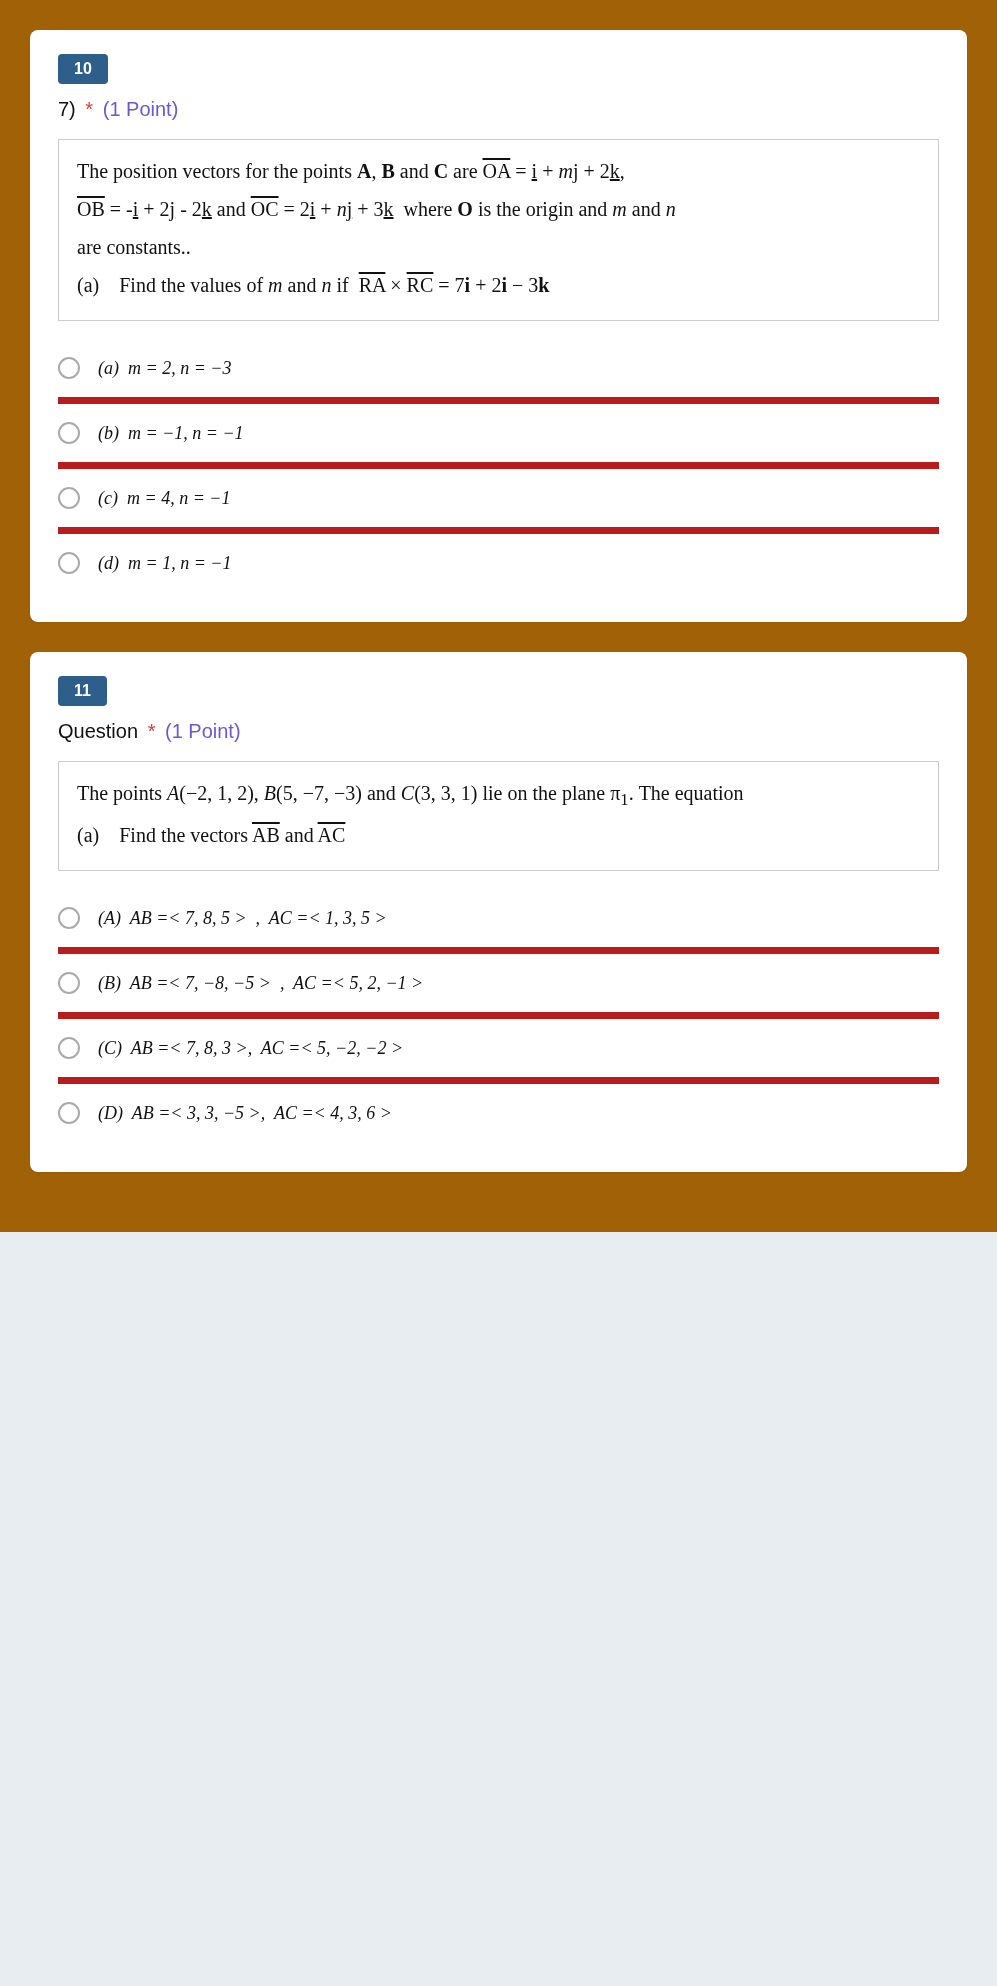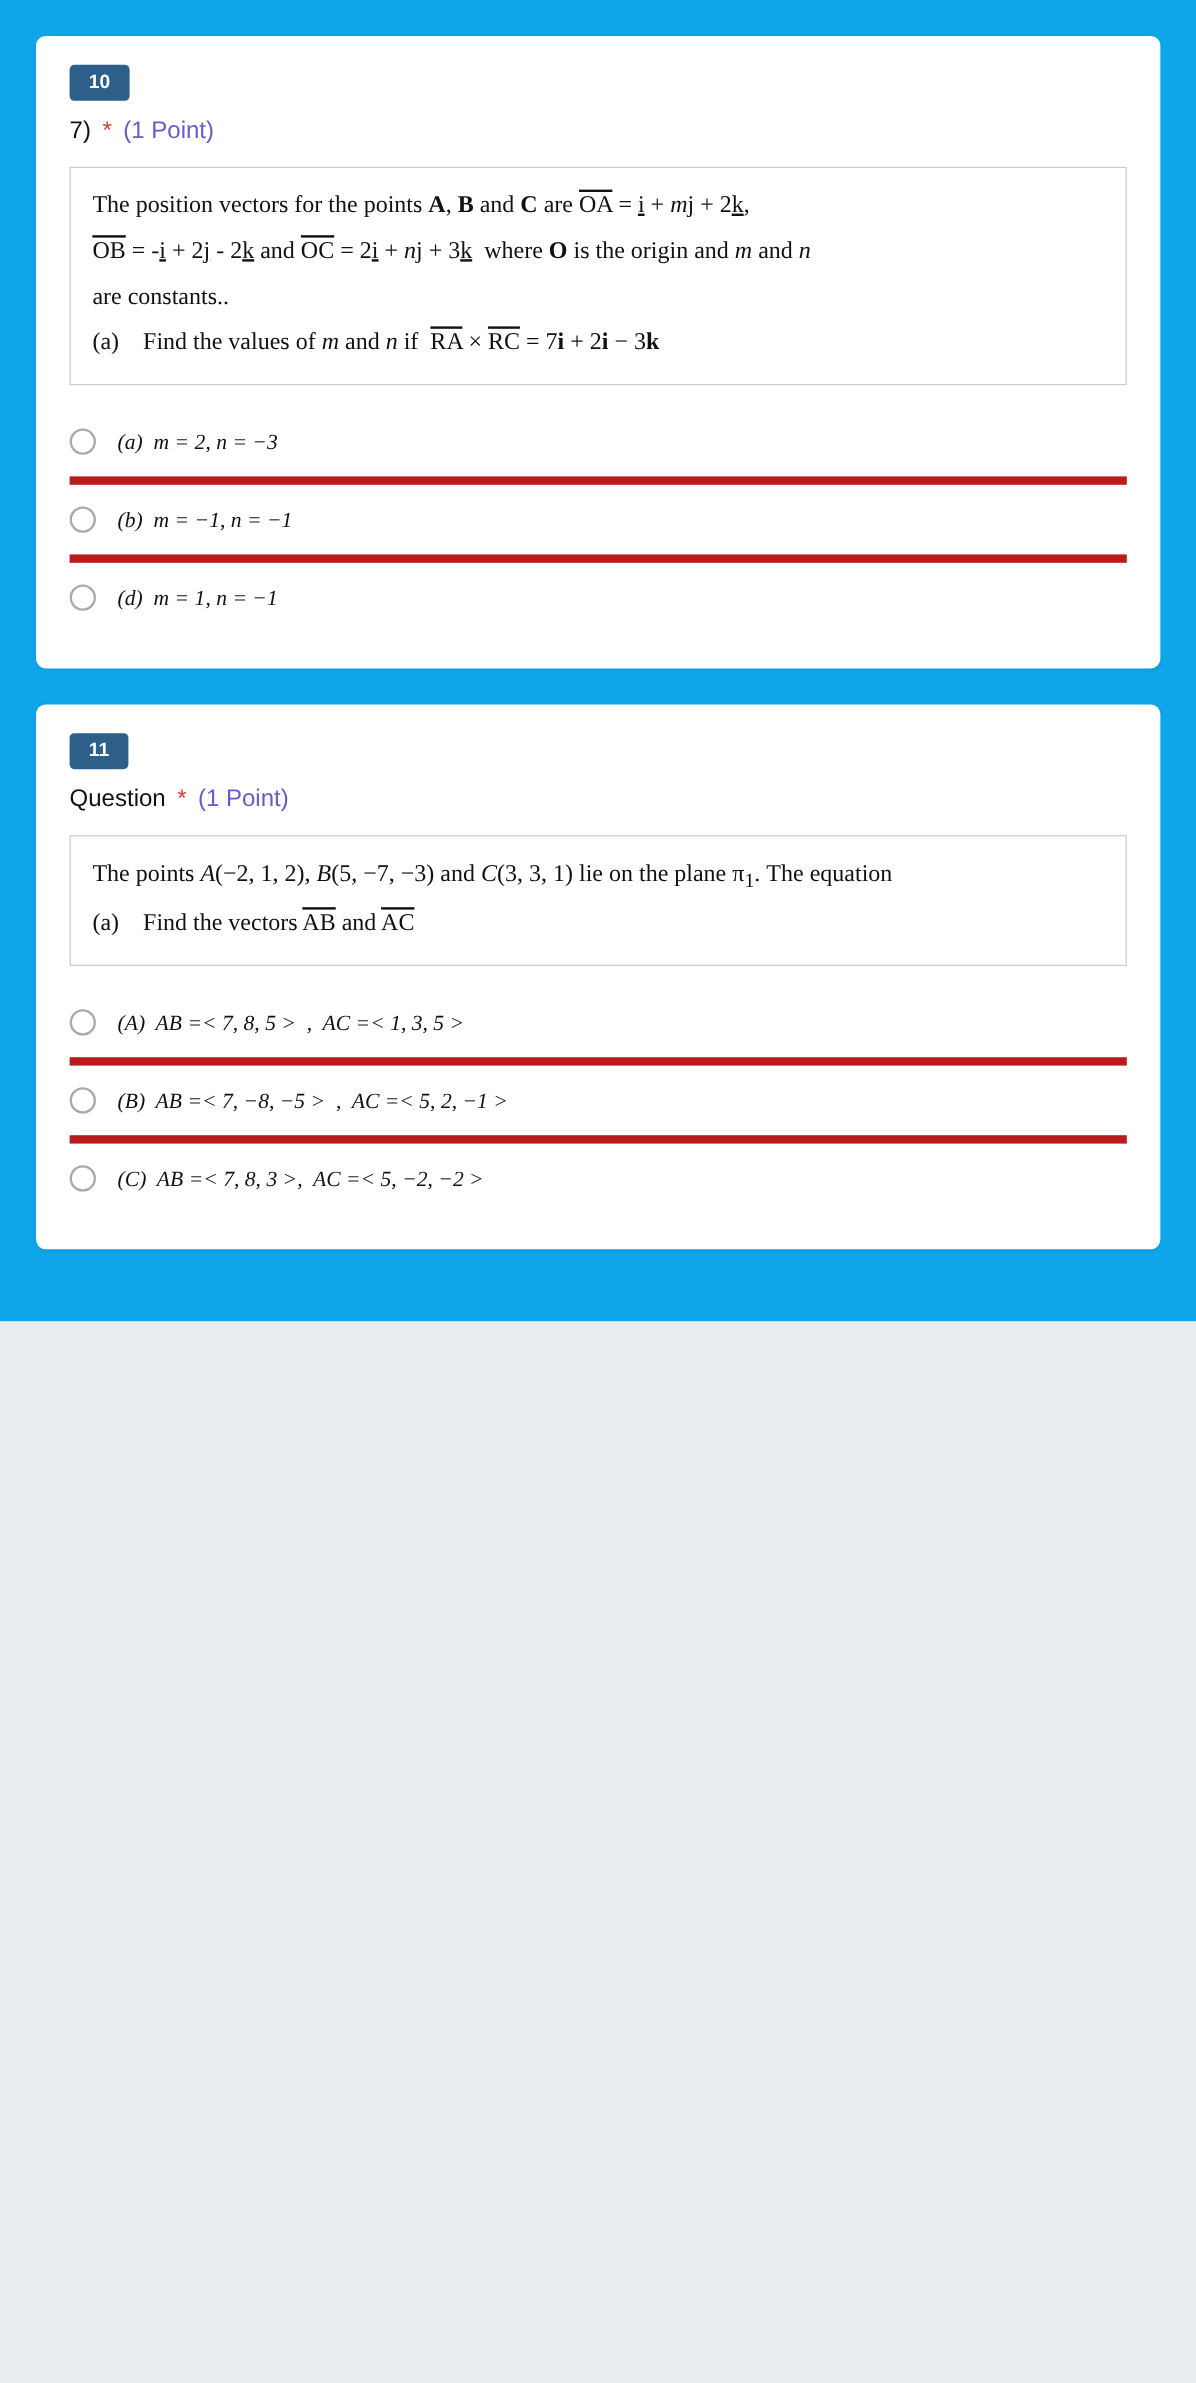--- a/index.html
+++ b/index.html
@@ -3,21 +3,21 @@
   <meta charset="utf-8">
   <style>
     * { box-sizing: border-box; margin: 0; padding: 0; }
     body {
       background: #e8edf2;
       font-family: Georgia, 'Times New Roman', serif;
       width: 997px;
       min-height: 1986px;
     }
     .page {
-      background: #0ea5e9;
+      background: #a16207;
       padding: 30px 0;
       width: 997px;
     }
     .question-block {
       background: #fff;
       border-radius: 8px;
       margin: 0 30px 30px 30px;
       padding: 0 0 30px 0;
       box-shadow: 0 1px 3px rgba(0,0,0,0.08);
     }
@@ -114,20 +114,24 @@
       <li class="option-item">
         <div class="radio-circle"></div>
         <span class="option-label">(<em>a</em>)&nbsp; <em>m</em> = 2, <em>n</em> = −3</span>
       </li>
       <li class="option-item">
         <div class="radio-circle"></div>
         <span class="option-label">(<em>b</em>)&nbsp; <em>m</em> = −1, <em>n</em> = −1</span>
       </li>
       <li class="option-item">
         <div class="radio-circle"></div>
+        <span class="option-label">(<em>c</em>)&nbsp; <em>m</em> = 4, <em>n</em> = −1</span>
+      </li>
+      <li class="option-item">
+        <div class="radio-circle"></div>
         <span class="option-label">(<em>d</em>)&nbsp; <em>m</em> = 1, <em>n</em> = −1</span>
       </li>
     </ul>
   </div>
 
   <div class="question-block">
     <div class="question-number-badge">11</div>
     <div class="question-title">
       <span>Question</span>
       <span class="asterisk">*</span>
@@ -143,16 +147,20 @@
         <span class="option-label">(<em>A</em>)&nbsp; <em>AB</em> =&lt; 7, 8, 5 &gt;&nbsp; ,&nbsp; <em>AC</em> =&lt; 1, 3, 5 &gt;</span>
       </li>
       <li class="option-item">
         <div class="radio-circle"></div>
         <span class="option-label">(<em>B</em>)&nbsp; <em>AB</em> =&lt; 7, −8, −5 &gt;&nbsp; ,&nbsp; <em>AC</em> =&lt; 5, 2, −1 &gt;</span>
       </li>
       <li class="option-item">
         <div class="radio-circle"></div>
         <span class="option-label">(<em>C</em>)&nbsp; <em>AB</em> =&lt; 7, 8, 3 &gt;,&nbsp; <em>AC</em> =&lt; 5, −2, −2 &gt;</span>
       </li>
+      <li class="option-item">
+        <div class="radio-circle"></div>
+        <span class="option-label">(<em>D</em>)&nbsp; <em>AB</em> =&lt; 3, 3, −5 &gt;,&nbsp; <em>AC</em> =&lt; 4, 3, 6 &gt;</span>
+      </li>
     </ul>
   </div>
 
 </div>
 
 </body></html>

